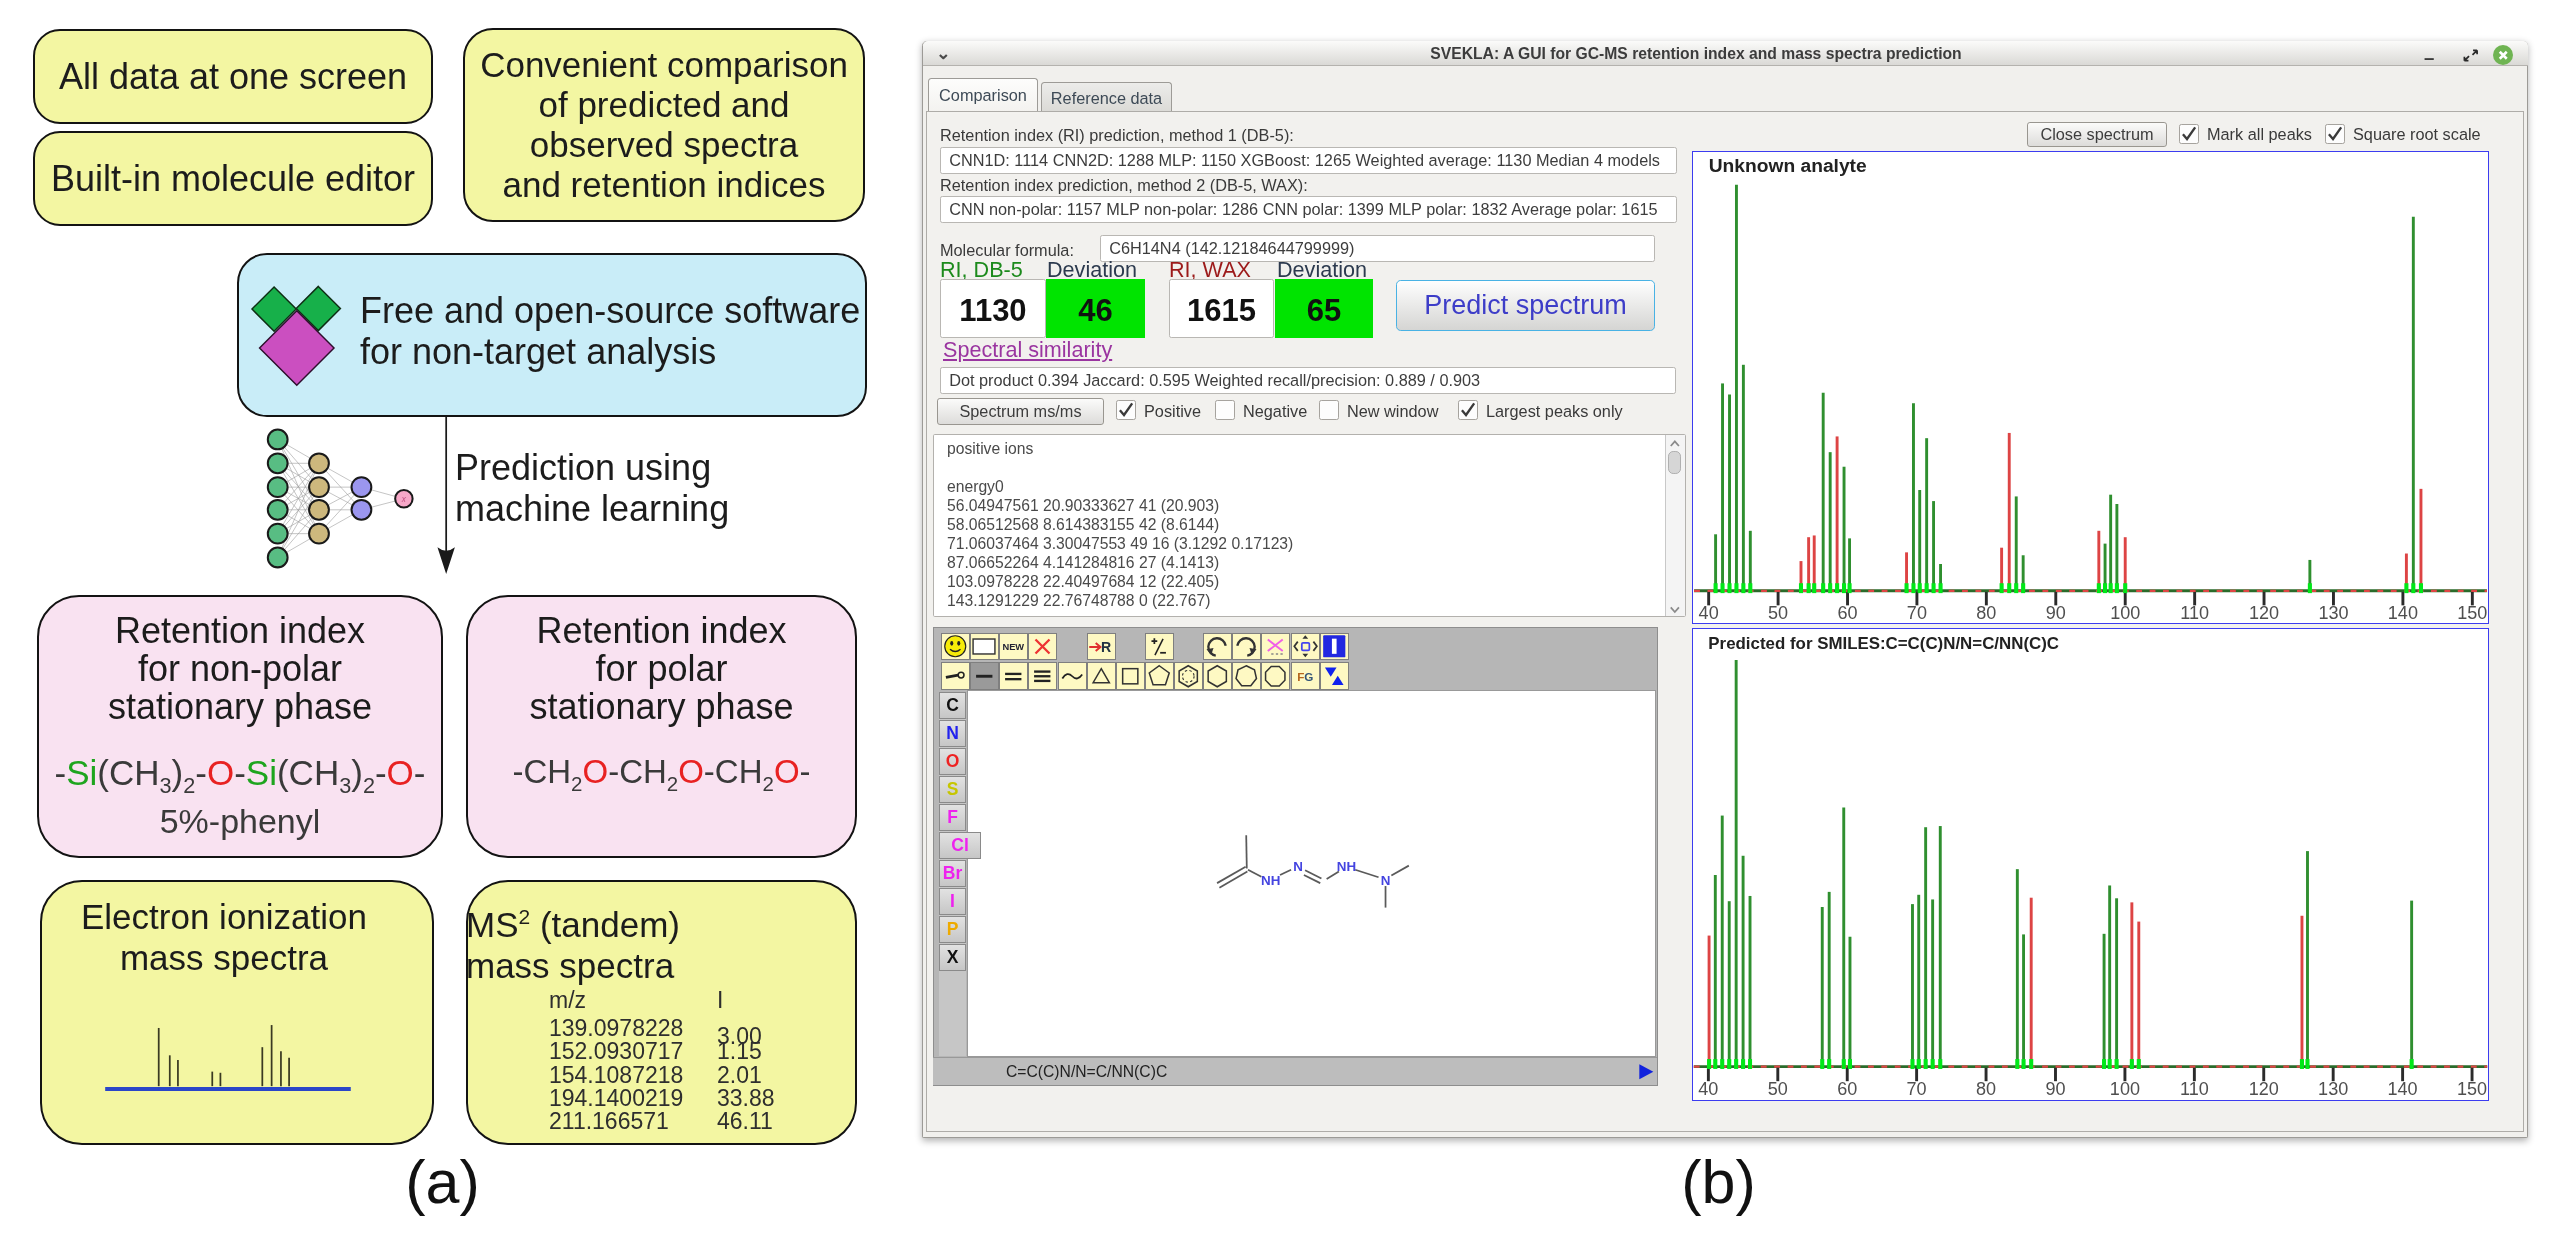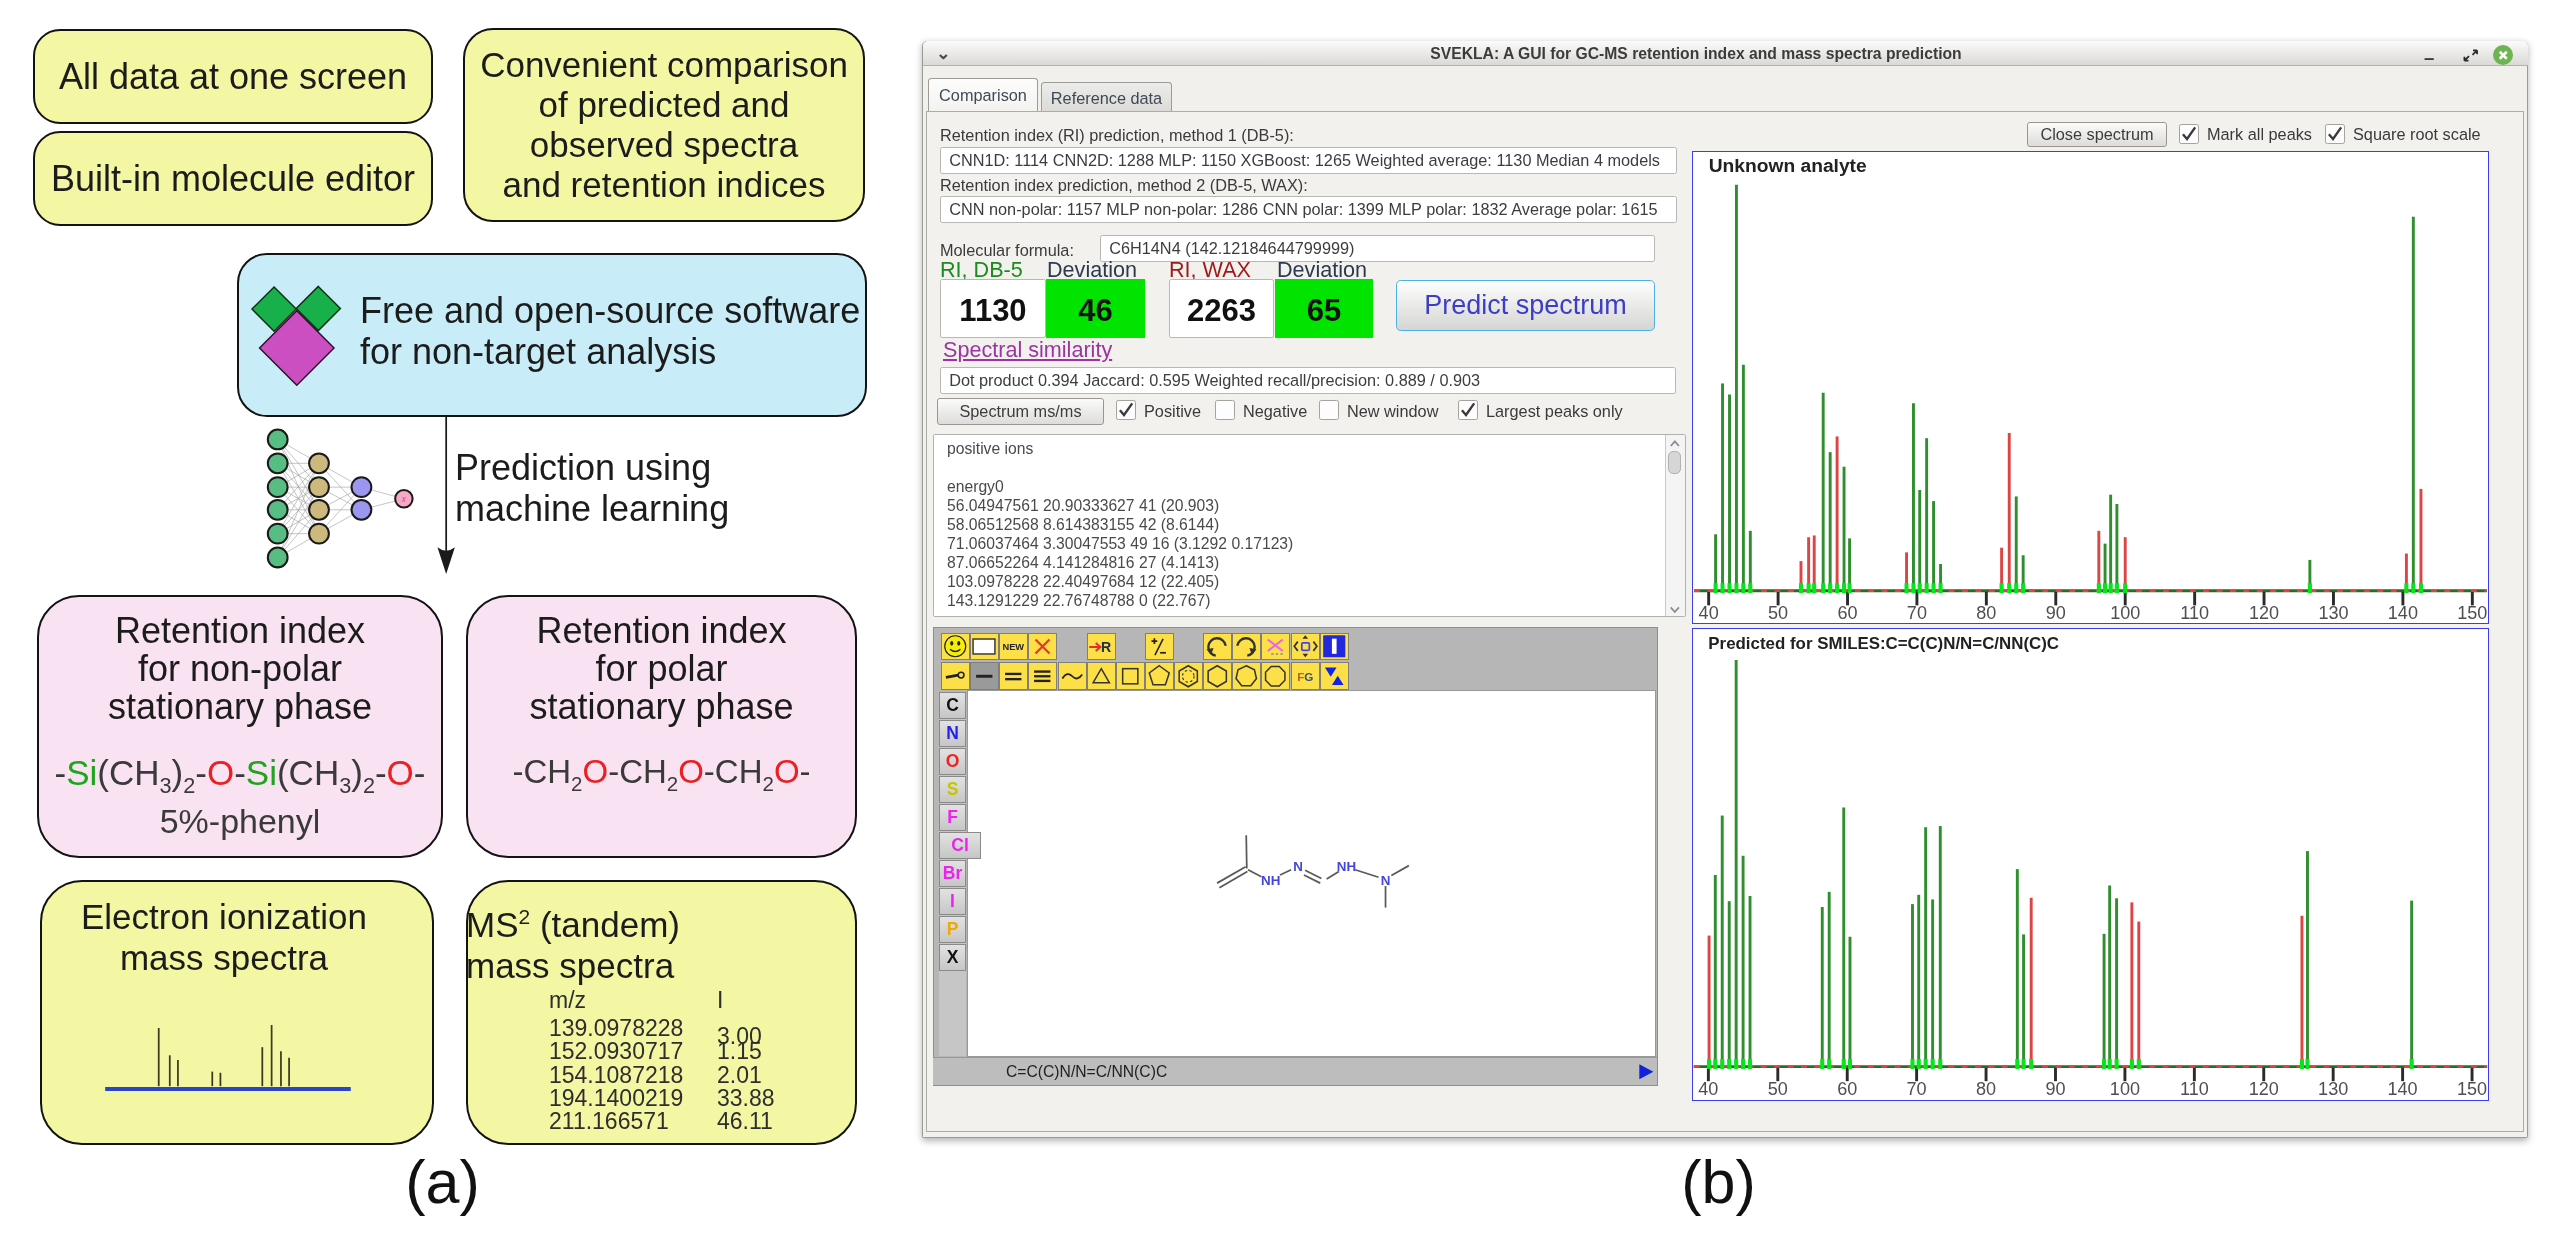--- a/index.html
+++ b/index.html
@@ -1,21 +1,21 @@
 <!DOCTYPE html>
 <html style="font-size:9.3px"><head><meta charset="utf-8"><style>
 html,body{margin:0;padding:0;}
 body{width:2576px;height:1249px;background:#ffffff;font-family:"Liberation Sans",sans-serif;position:relative;overflow:hidden;}
 div{box-sizing:border-box;}
 .bx{position:absolute;border:2.9px solid #131313;display:flex;align-items:center;justify-content:center;text-align:center;color:#1c1c1c;}
 .lb{position:absolute;white-space:nowrap;color:#3a3a3a;}
 .inp{position:absolute;background:#fff;border:1.2px solid #b9b7b3;border-radius:2.3px;color:#3d3d3d;display:flex;align-items:center;white-space:nowrap;overflow:hidden;}
 .btn{position:absolute;background:linear-gradient(#fbfbfa,#dddcda);border:1.2px solid #999690;border-radius:2.9px;color:#3d3d3d;display:flex;align-items:center;justify-content:center;white-space:nowrap;}
 .cb{position:absolute;width:20.4px;height:20.4px;background:#fdfdfd;border:1.2px solid #a6a39e;border-radius:2.3px;display:flex;align-items:center;justify-content:center;}
-.tbtn{position:absolute;background:#fde047;border:0.6px solid #7f7f7f;display:flex;align-items:center;justify-content:center;}
+.tbtn{position:absolute;background:#fef9c3;border:0.6px solid #7f7f7f;display:flex;align-items:center;justify-content:center;}
 .el{position:absolute;background:linear-gradient(#e2e2e2,#c6c6c6);border:0.6px solid #8a8a8a;display:flex;align-items:center;justify-content:center;font-weight:bold;font-size:17.5px;}
 </style></head><body>
 <div class="bx" style="left:33px;top:29px;width:400px;height:95px;border-radius:27px;background:#f3f6a2;font-size:36px;">All data at one screen</div>
 <div class="bx" style="left:33px;top:131px;width:400px;height:95px;border-radius:27px;background:#f3f6a2;font-size:36px;">Built-in molecule editor</div>
 <div class="bx" style="left:463px;top:28px;width:402px;height:194px;border-radius:30px;background:#f3f6a2;font-size:35px;line-height:40px;">Convenient comparison<br>of predicted and<br>observed spectra<br>and retention indices</div>
 <div class="bx" style="left:237px;top:253px;width:630px;height:164px;border-radius:30px;background:#c9edf8;"></div>
 <svg style="position:absolute;left:245px;top:280px;" width="128" height="128" viewBox="0 0 220 220">
     <polygon points="50,12 88,50 50,88 12,50" fill="#17b04a" stroke="#0e2e14" stroke-width="2.5"></polygon>
     <polygon points="126,11 164,49 126,87 88,49" fill="#17b04a" stroke="#0e2e14" stroke-width="2.5"></polygon>
     <polygon points="89,53 153,117 89,181 25,117" fill="#cb4fc0" stroke="#2e0e2c" stroke-width="2.5"></polygon>
@@ -137,21 +137,21 @@
 <div class="lb" style="left:940px;top:176px;font-size:16.3px;">Retention index prediction, method 2 (DB-5, WAX):</div>
 <div class="inp" style="left:940px;top:196px;width:737px;height:27px;font-size:16.3px;padding-left:8.2px;">CNN non-polar: 1157 MLP non-polar: 1286 CNN polar: 1399 MLP polar: 1832 Average polar: 1615</div>
 <div class="lb" style="left:940px;top:241px;font-size:16.3px;">Molecular formula:</div>
 <div class="inp" style="left:1100px;top:235px;width:555px;height:27px;font-size:16.3px;padding-left:8.2px;">C6H14N4 (142.12184644799999)</div>
 <div class="lb" style="left:940px;top:257px;font-size:21.6px;color:#1c8a1c;">RI, DB-5</div>
 <div class="lb" style="left:1047px;top:257px;font-size:21.6px;color:#2c3a4e;">Deviation</div>
 <div class="lb" style="left:1169px;top:257px;font-size:21.6px;color:#9c1a1a;">RI, WAX</div>
 <div class="lb" style="left:1277px;top:257px;font-size:21.6px;color:#2c3a4e;">Deviation</div>
 <div class="inp" style="left:940px;top:279px;width:106px;height:59px;font-size:31px;font-weight:bold;color:#111;justify-content:center;padding-top:5.8px;">1130</div>
 <div style="position:absolute;left:1046px;top:279px;width:99px;height:59px;background:#00e400;display:flex;align-items:center;justify-content:center;font-size:31px;font-weight:bold;color:#111;padding-top:5.8px;">46</div>
-<div class="inp" style="left:1169px;top:279px;width:105px;height:59px;font-size:31px;font-weight:bold;color:#111;justify-content:center;padding-top:5.8px;">2263</div>
+<div class="inp" style="left:1169px;top:279px;width:105px;height:59px;font-size:31px;font-weight:bold;color:#111;justify-content:center;padding-top:5.8px;">1615</div>
 <div style="position:absolute;left:1275px;top:279px;width:98px;height:59px;background:#00e400;display:flex;align-items:center;justify-content:center;font-size:31px;font-weight:bold;color:#111;padding-top:5.8px;">65</div>
 <div style="position:absolute;left:1396px;top:280px;width:259px;height:51px;background:linear-gradient(#fefefe,#d5d5d3);border:1.7px solid #49b2e4;border-radius:4.7px;display:flex;align-items:center;justify-content:center;font-size:27px;color:#3d3dc8;">Predict spectrum</div>
 <div class="lb" style="left:943px;top:337px;font-size:21.6px;color:#9a35a0;text-decoration:underline;">Spectral similarity</div>
 <div class="inp" style="left:940px;top:367px;width:736px;height:27px;font-size:16.3px;padding-left:8.2px;">Dot product 0.394 Jaccard: 0.595 Weighted recall/precision: 0.889 / 0.903</div>
 <div class="btn" style="left:937px;top:398px;width:167px;height:27px;font-size:16.3px;">Spectrum ms/ms</div>
 <div class="cb" style="left:1116px;top:400px;">
     <svg width="17.5" height="17.5" viewBox="0 0 30 30">
       <path d="M5 16 L12 24 L26 4" stroke="#3a3a3a" stroke-width="4" fill="none"></path>
     </svg>
   </div>

